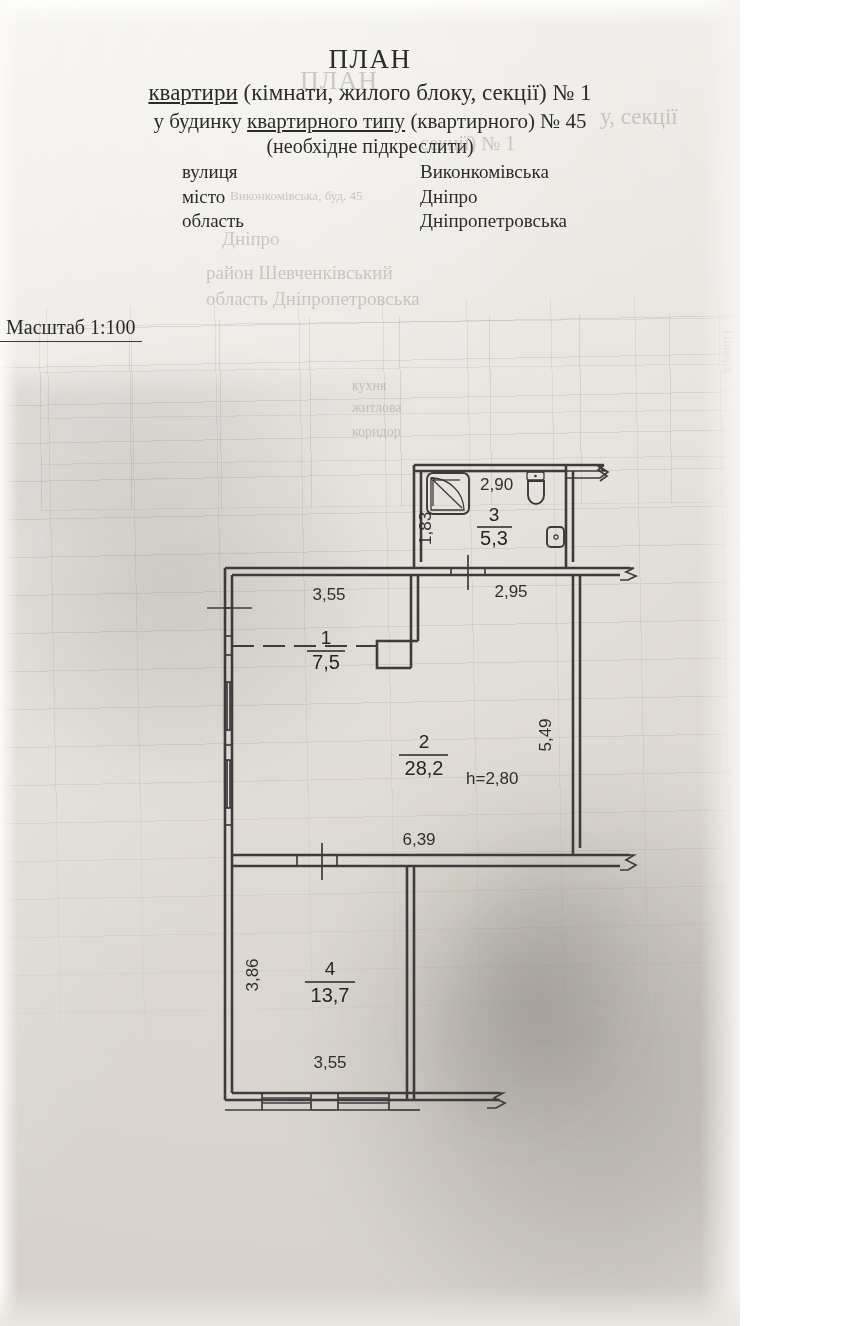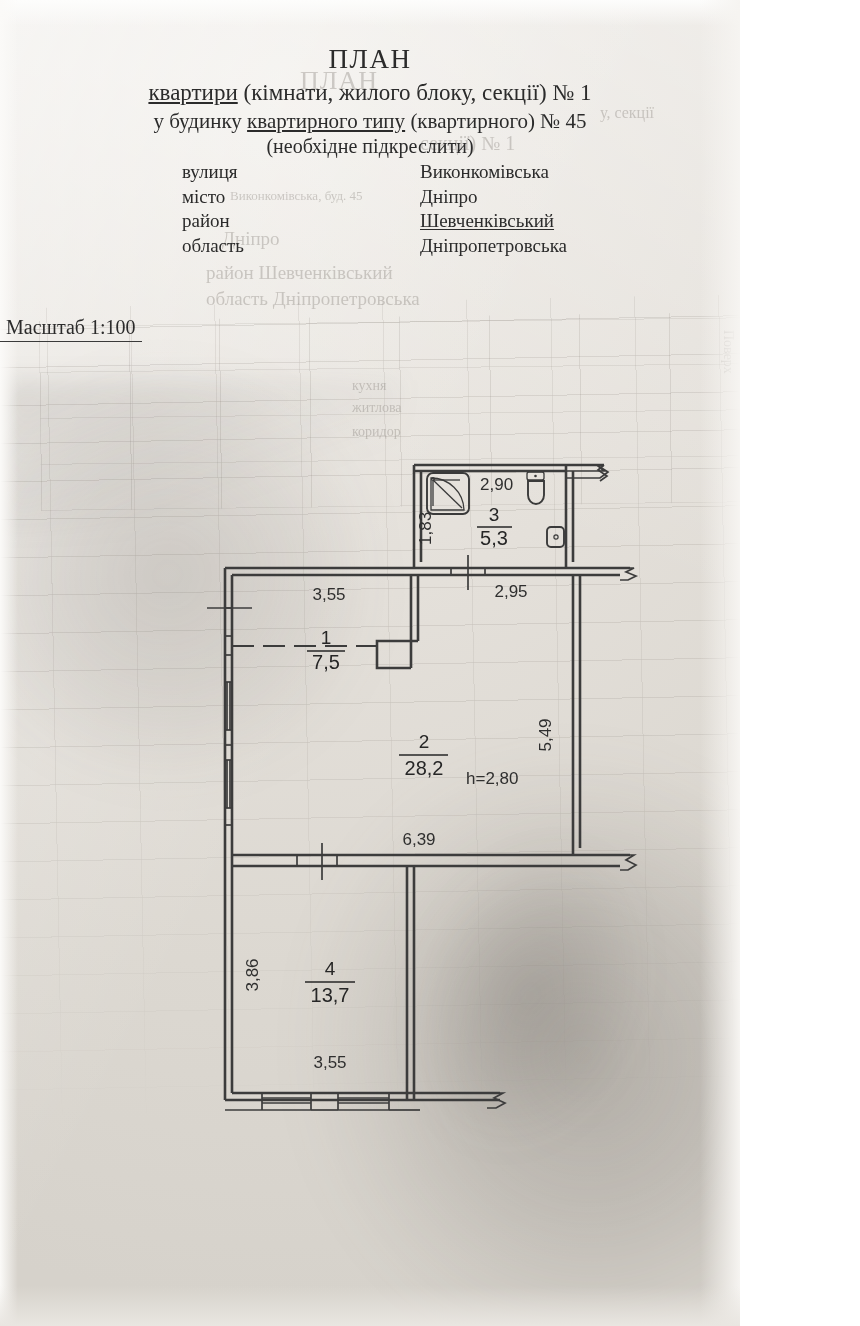--- a/index.html
+++ b/index.html
@@ -185,21 +185,21 @@
 </head>
 <body>
 
 <div id="page">
 
   <div class="paper-tone"></div>
   <div class="bleed-grid"></div>
   <div class="bleed-grid-top"></div>
 
   <div class="ghost" style="left:300px; top:66px; font-size:26px; letter-spacing:1px;">ПЛАН</div>
-  <div class="ghost" style="left:600px; top:104px; font-size:16px;">у, секції</div>
+  <div class="ghost" style="left:600px; top:104px; font-size:23px;">у, секції</div>
   <div class="ghost" style="left:420px; top:132px; font-size:20px;">секції) № 1</div>
   <div class="ghost" style="left:222px; top:188px; font-size:13px;margin-left:8px;">Виконкомівська, буд. 45</div>
   <div class="ghost" style="left:222px; top:228px; font-size:19px;">Дніпро</div>
   <div class="ghost" style="left:206px; top:262px; font-size:19px;">район Шевченківський</div>
   <div class="ghost" style="left:206px; top:288px; font-size:19px;">область Дніпропетровська</div>
   <div class="ghost" style="left:352px; top:378px; font-size:14px;">кухня</div>
   <div class="ghost" style="left:352px; top:400px; font-size:14px;">житлова</div>
   <div class="ghost" style="left:352px; top:424px; font-size:14px;">коридор</div>
   <div class="ghost" style="left:736px; top:330px; font-size:14px; transform:rotate(90deg); transform-origin:left top;">Поверх</div>
 
@@ -235,24 +235,20 @@
   <div class="addr">
     <div class="addr-row">
       <span class="addr-label">вулиця</span>
       <span class="addr-value">Виконкомівська</span>
     </div>
     <div class="addr-row">
       <span class="addr-label">місто</span>
       <span class="addr-value">Дніпро</span>
     </div>
     <div class="addr-row">
-      <span class="addr-label">район</span>
-      <span class="addr-value ul">Шевченківський</span>
-    </div>
-    <div class="addr-row">
       <span class="addr-label">область</span>
       <span class="addr-value">Дніпропетровська</span>
     </div>
   </div>
 
   <div class="scale-wrap">
     <div><span class="scale-top">Масштаб 1:100</span></div>
   </div>
 
   <svg id="plan-svg" viewBox="0 0 860 1326">

